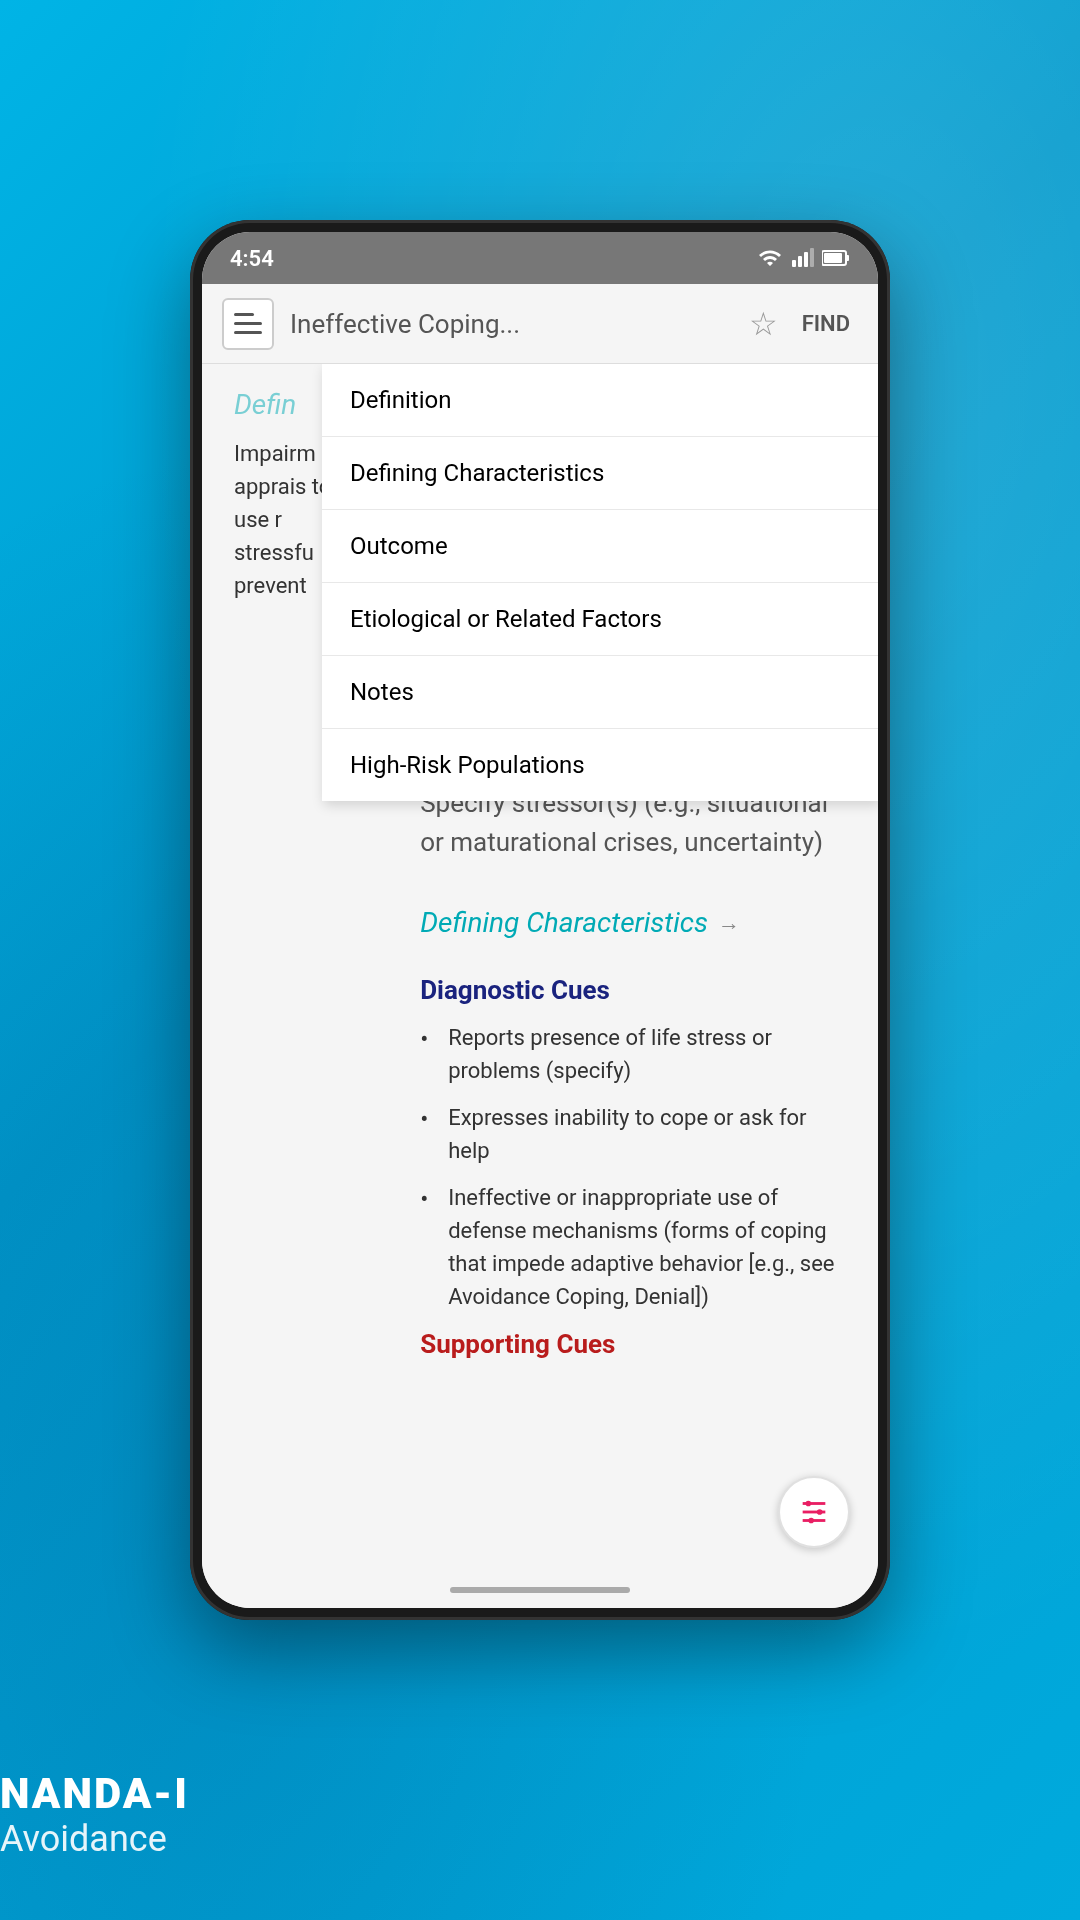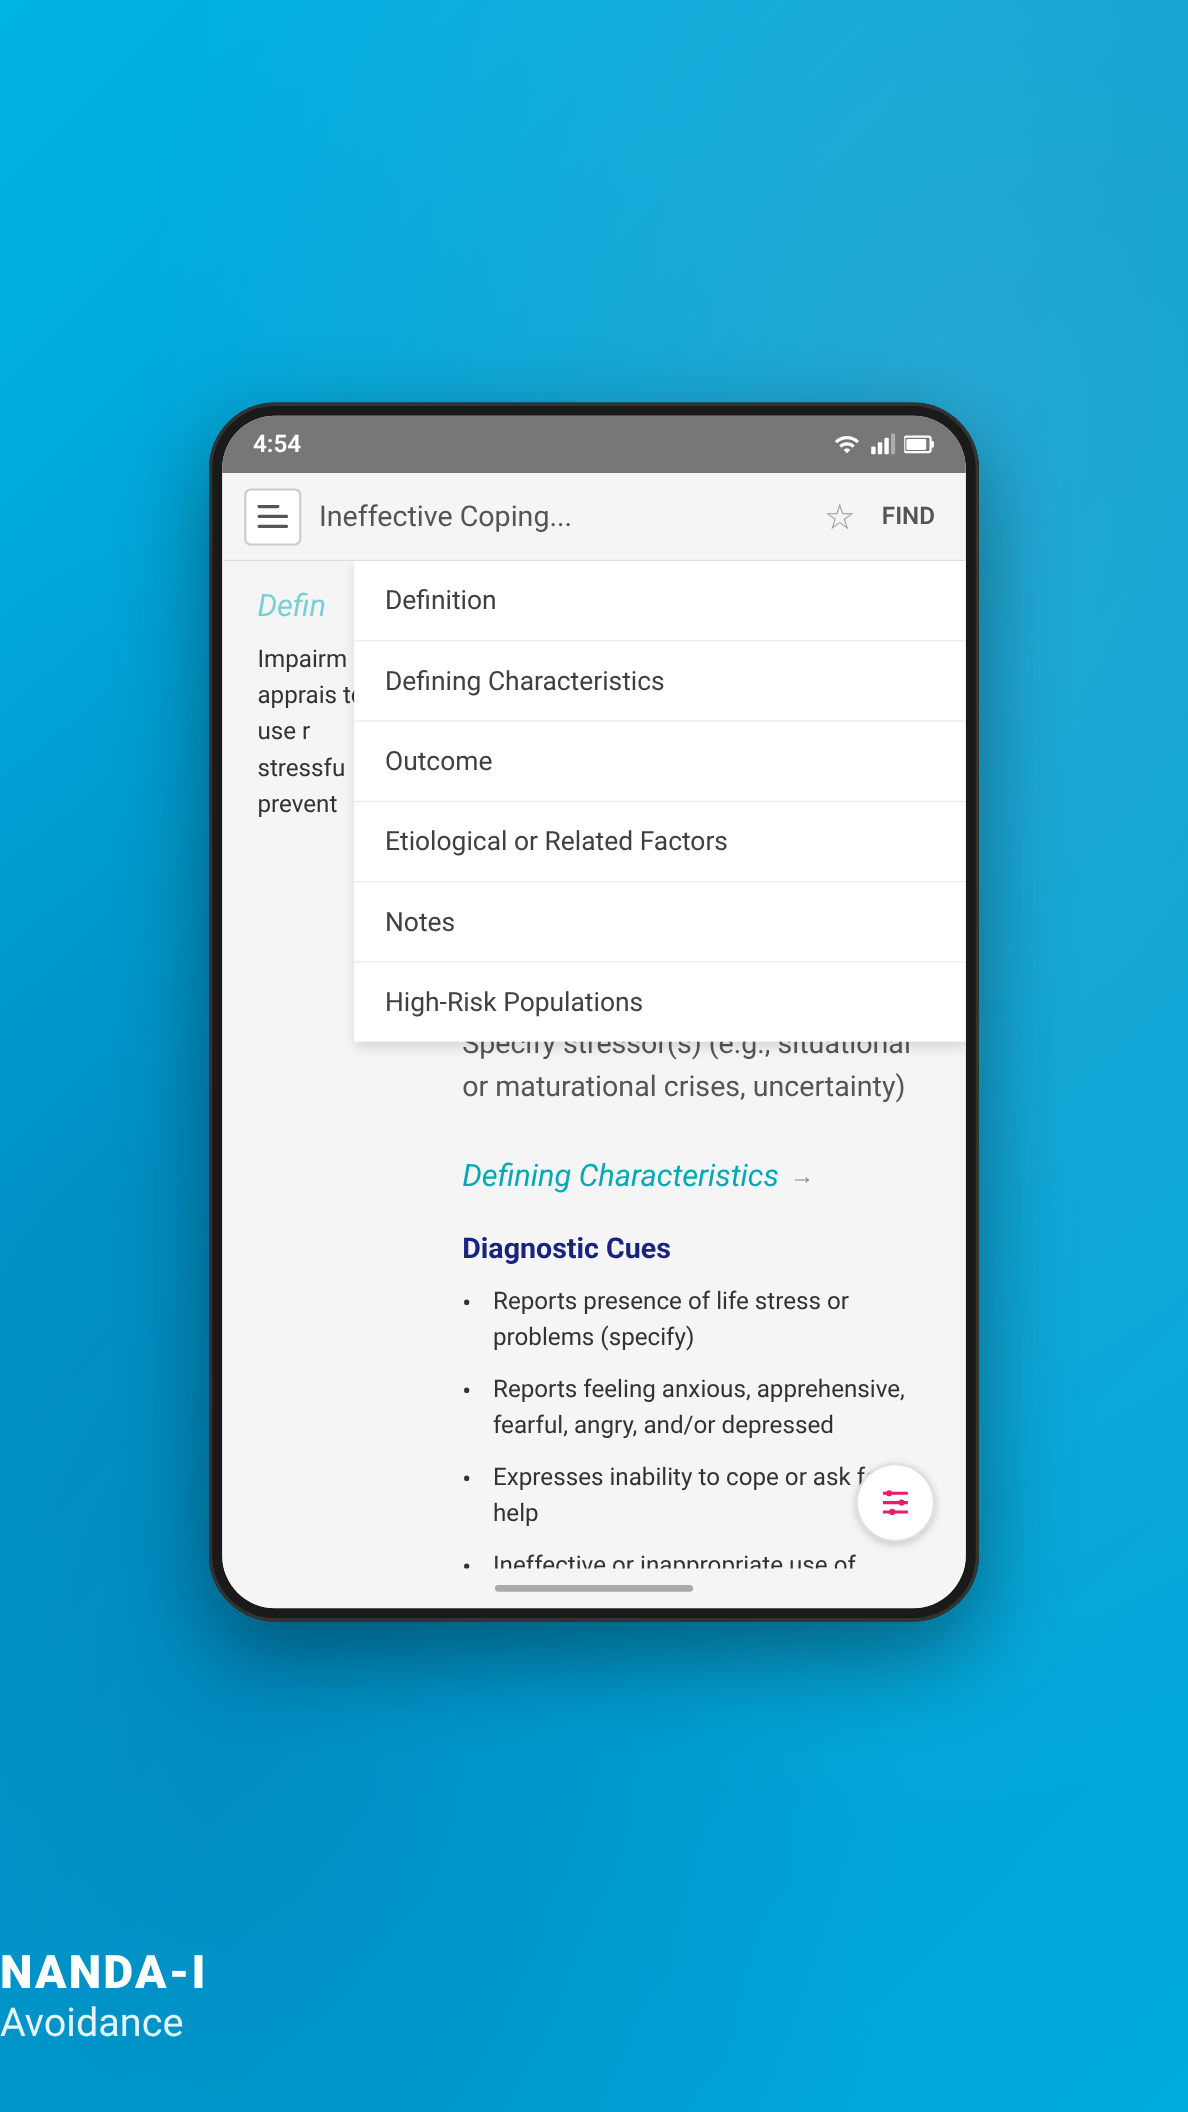--- a/index.html
+++ b/index.html
@@ -23,21 +23,21 @@
       position: absolute;
       top: 0; left: 0; right: 0; bottom: 0;
       background: 
         radial-gradient(ellipse at 80% 20%, rgba(255,255,255,0.15) 0%, transparent 60%),
         radial-gradient(ellipse at 20% 80%, rgba(0,60,120,0.2) 0%, transparent 50%);
     }
 
     
     .phone-frame {
       width: 700px;
-      height: 1108px;
+      height: 1400px;
       background: #1a1a1a;
       border-radius: 60px;
       position: relative;
       z-index: 1;
       box-shadow: 0 30px 80px rgba(0,0,0,0.4), inset 0 0 0 3px #333;
       display: flex;
       flex-direction: column;
       overflow: hidden;
       margin-top: -80px;
     }
@@ -139,21 +139,21 @@
       left: 120px;
       right: 0;
       background: white;
       z-index: 10;
       box-shadow: 2px 4px 12px rgba(0,0,0,0.15);
     }
 
     .dropdown-item {
       padding: 22px 28px;
       font-size: 24px;
-      color: #404040;
+      color: #000000;
       border-bottom: 1px solid #e8e8e8;
       cursor: pointer;
     }
 
     .dropdown-item:last-child {
       border-bottom: none;
     }
 
     
     .scroll-content {
@@ -358,21 +358,20 @@
 
         <div class="section-title">
           <span>Defining Characteristics</span>
           <span class="section-arrow">→</span>
         </div>
 
         <div class="section-heading">Diagnostic Cues</div>
 
         <ul class="bullet-list">
           <li>Reports presence of life stress or problems (specify)</li>
-          <li>Reports feeling anxious, apprehensive, fearful, angry, and/or depressed</li>
           <li>Expresses inability to cope or ask for help</li>
           <li>Ineffective or inappropriate use of defense mechanisms (forms of coping that impede adaptive behavior [e.g., see Avoidance Coping, Denial])</li>
         </ul>
 
         <div class="supporting-cues-title">Supporting Cues</div>
       </div>
 
       <div class="fab-button">
         <svg width="34" height="34" viewBox="0 0 24 24" fill="none" stroke="#e91e63" stroke-width="2">
           <line x1="4" y1="6" x2="20" y2="6"></line>

